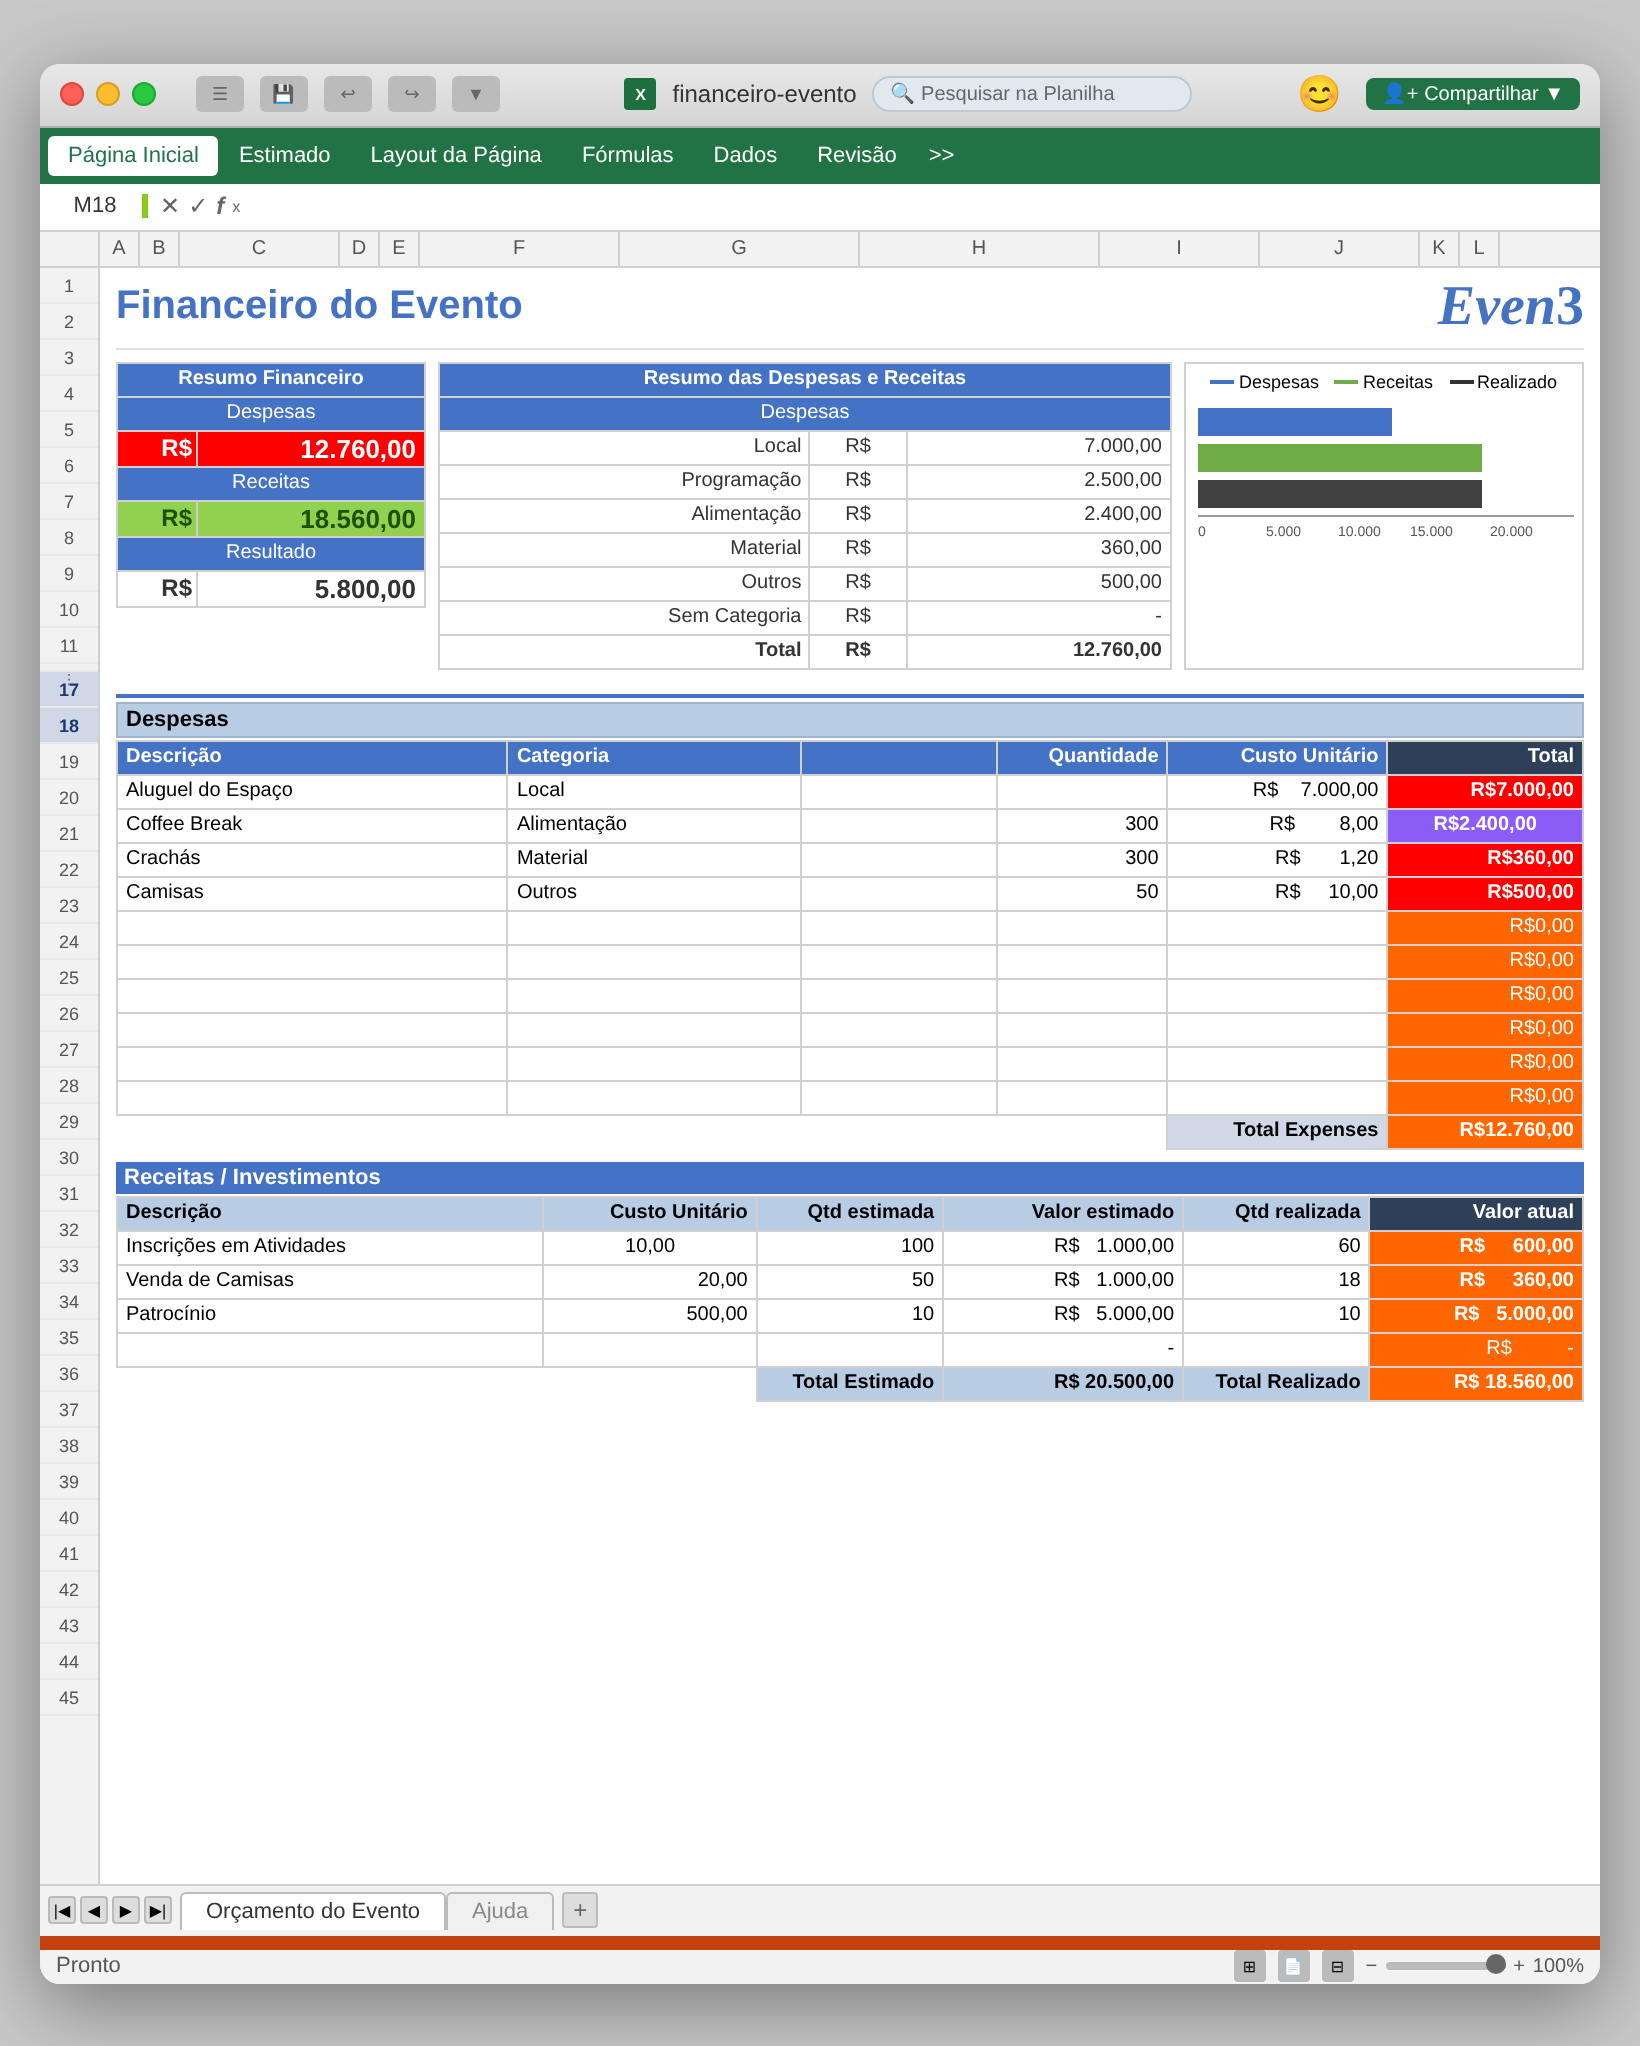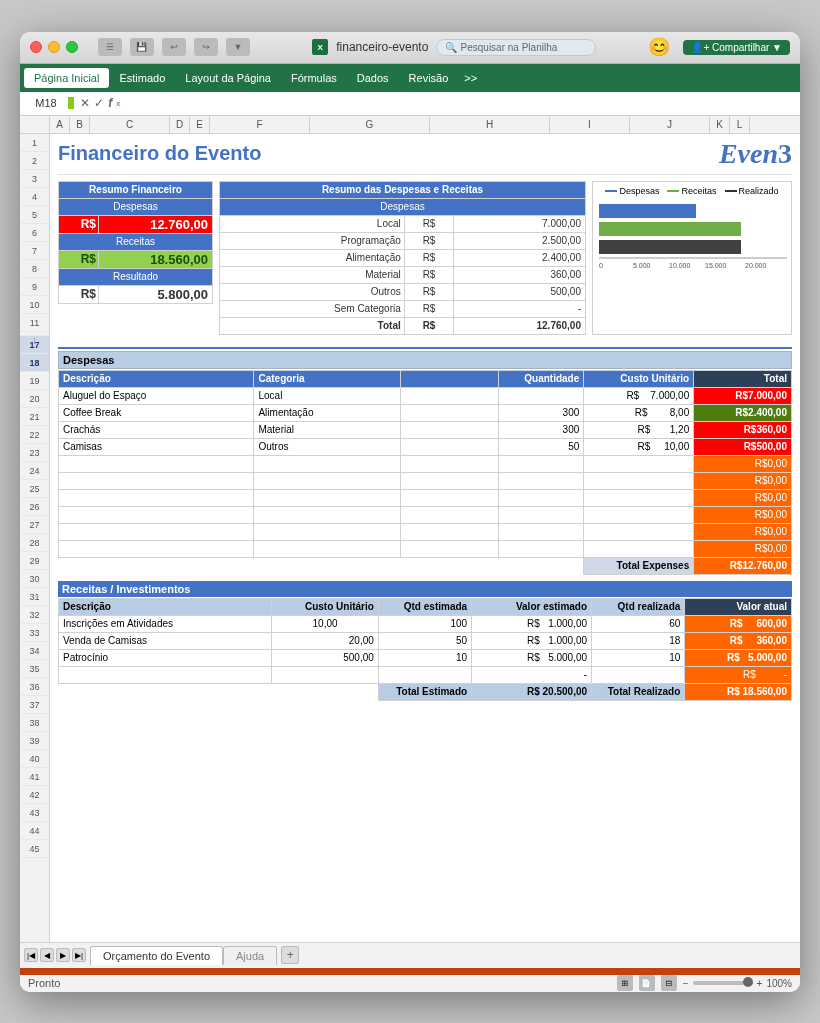--- a/index.html
+++ b/index.html
@@ -66,21 +66,21 @@
     
     .formula-bar {
       background: white;
       height: 24px;
       display: flex;
       align-items: center;
       border-bottom: 1px solid #d0d0d0;
       padding: 0 4px;
       flex-shrink: 0;
     }
-    .cell-ref { width: 50px; font-size: 11px; text-align: center; border-right: 6px solid #84cc16; color: #333; }
+    .cell-ref { width: 50px; font-size: 11px; text-align: center; border-right: 3px solid #84cc16; color: #333; }
     .formula-icons { display: flex; align-items: center; gap: 4px; padding: 0 6px; color: #666; font-size: 12px; }
     .formula-content { flex: 1; font-size: 11px; color: #333; padding-left: 6px; }
     
     .col-headers {
       background: #f2f2f2;
       display: flex;
       border-bottom: 1px solid #d0d0d0;
       flex-shrink: 0;
       height: 18px;
     }
@@ -471,21 +471,21 @@
               <td style="text-align:right;"></td>
               <td style="text-align:right;">R$&nbsp;&nbsp;&nbsp;&nbsp;7.000,00</td>
               <td style="text-align:right; background:#FF0000; color:white; font-weight:bold;">R$7.000,00</td>
             </tr>
             <tr>
               <td>Coffee Break</td>
               <td>Alimentação</td>
               <td></td>
               <td style="text-align:right;">300</td>
               <td style="text-align:right;">R$&nbsp;&nbsp;&nbsp;&nbsp;&nbsp;&nbsp;&nbsp;&nbsp;8,00</td>
-              <td style="text-align:right; background:#4d7c0f; color:white; font-weight:bold;">R$2.400,00</td>
+              <td style="text-align:center; background:#8b5cf6; color:white; font-weight:bold;">R$2.400,00</td>
             </tr>
             <tr>
               <td>Crachás</td>
               <td>Material</td>
               <td></td>
               <td style="text-align:right;">300</td>
               <td style="text-align:right;">R$&nbsp;&nbsp;&nbsp;&nbsp;&nbsp;&nbsp;&nbsp;1,20</td>
               <td style="text-align:right; background:#FF0000; color:white; font-weight:bold;">R$360,00</td>
             </tr>
             <tr>

